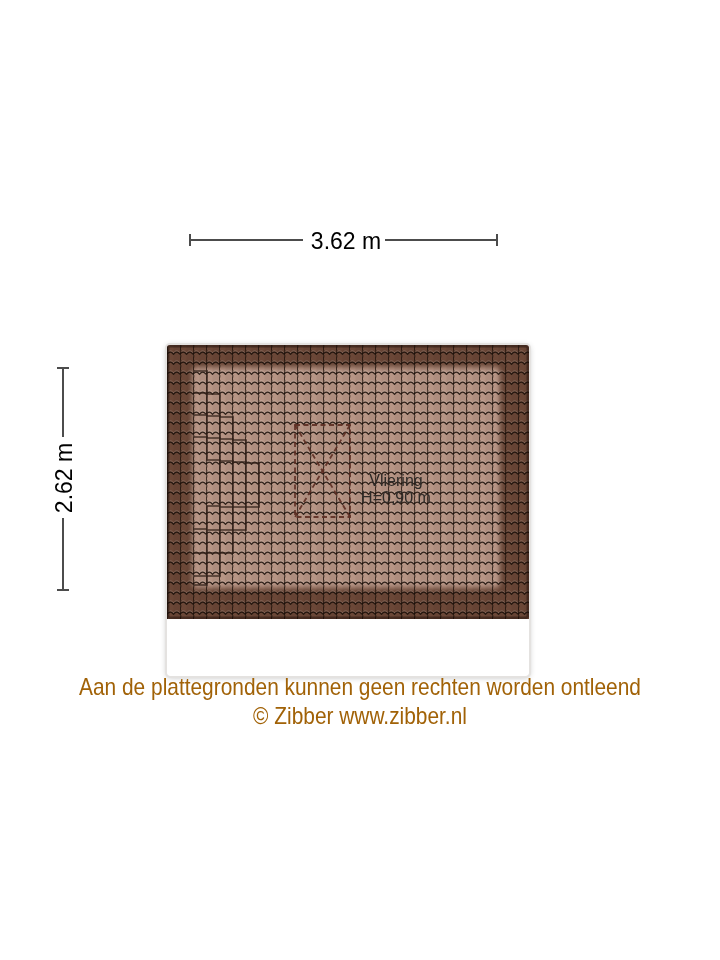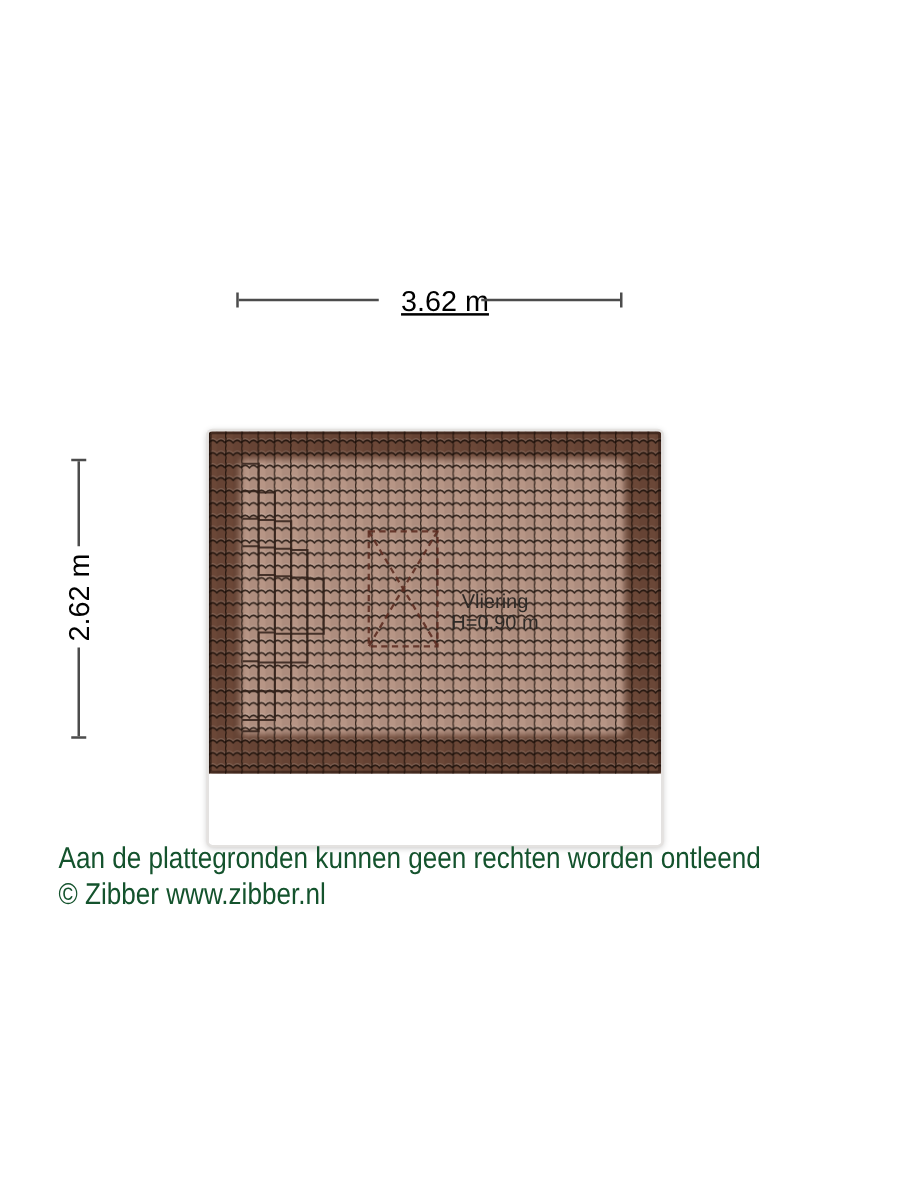--- a/index.html
+++ b/index.html
@@ -27,32 +27,32 @@
   .vignette{fill:none;stroke:rgba(25,12,6,.45);stroke-width:2.5;}
   
   .dim-seg{position:absolute;background:var(--dimension,#4c4c4c);}
   .dim-label{
     position:absolute;color:#000;font-size:23px;white-space:nowrap;
     transform:translate(-50%,-50%);
   }
   .dim-label.vertical{transform:translate(-50%,-50%) rotate(-90deg);}
   
   .footer{
-    position:absolute;left:0;top:672px;width:720px;
-    color:#14532d;font-size:24px;line-height:29px;
+    position:absolute;left:0;top:672px;width:720px;text-align:center;
+    color:#a16207;font-size:24px;line-height:29px;
   }
   .footer-line{display:block;transform:scaleX(.87);transform-origin:50% 50%;white-space:nowrap;}
 </style>
 </head>
 <body>
 
 <div>
   <div class="dim-seg" style="left:189px;top:234px;width:2px;height:12px;"></div>
   <div class="dim-seg" style="left:191px;top:239px;width:112px;height:2px;"></div>
-  <div class="dim-label" style="left:356px;top:241px;text-decoration:underline;">3.62 m</div>
+  <div class="dim-label" style="left:346px;top:241px;">3.62 m</div>
   <div class="dim-seg" style="left:385px;top:239px;width:111px;height:2px;"></div>
   <div class="dim-seg" style="left:496px;top:234px;width:2px;height:12px;"></div>
 </div>
 
 <div>
   <div class="dim-seg" style="left:57px;top:367px;width:12px;height:2px;"></div>
   <div class="dim-seg" style="left:62px;top:369px;width:2px;height:68px;"></div>
   <div class="dim-label vertical" style="left:64px;top:478px;">2.62 m</div>
   <div class="dim-seg" style="left:62px;top:518px;width:2px;height:71px;"></div>
   <div class="dim-seg" style="left:57px;top:589px;width:12px;height:2px;"></div>

